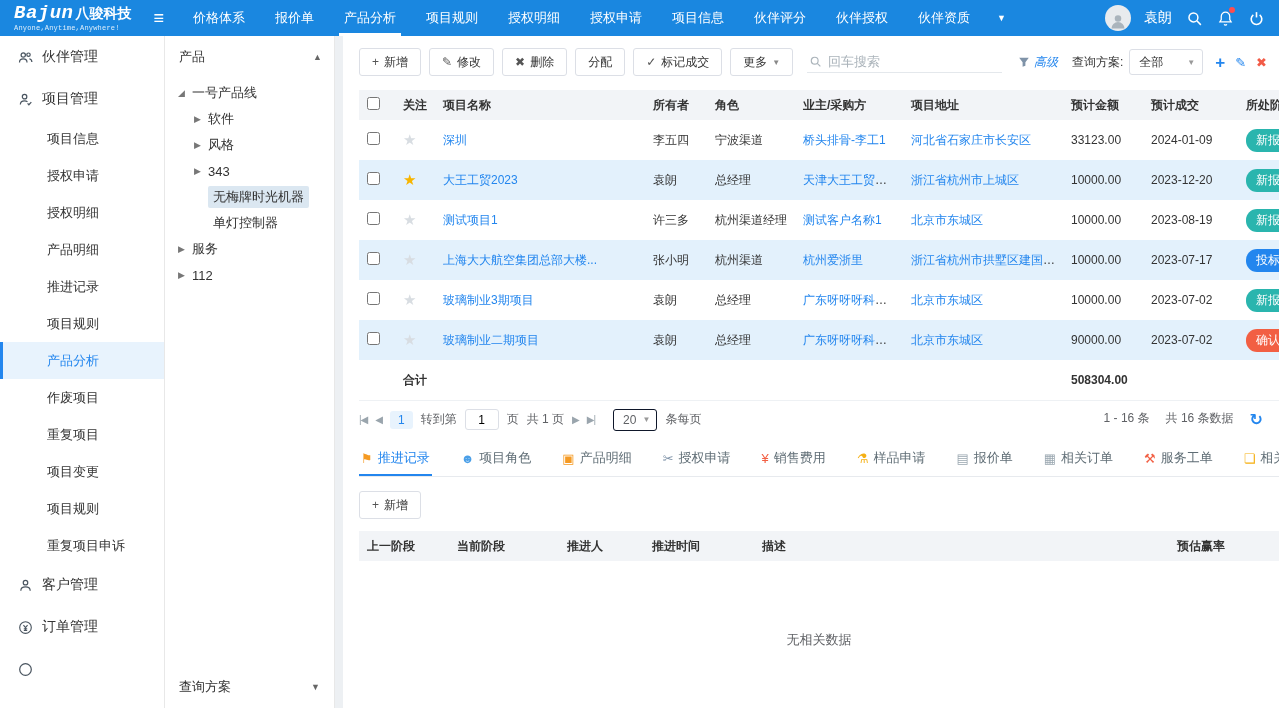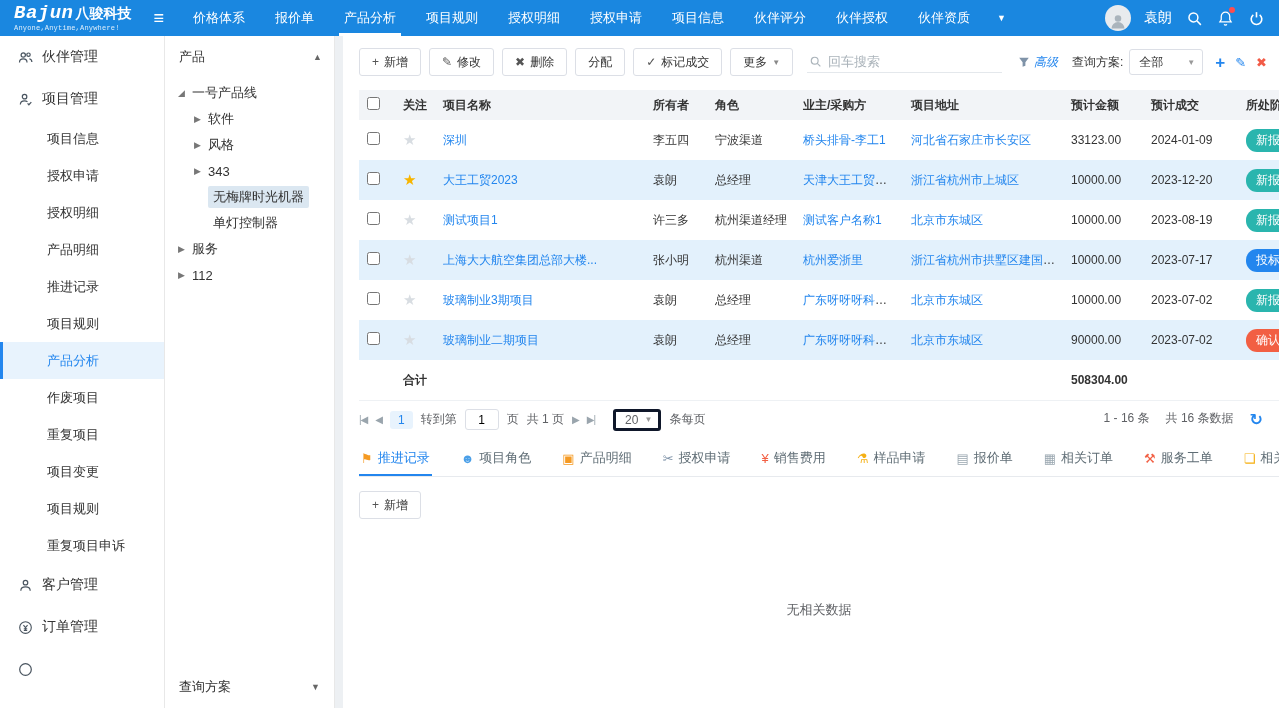--- a/index.html
+++ b/index.html
@@ -81,21 +81,21 @@
   .star.on { color:#f7b500; }
   .pill { display:inline-block; padding:3px 10px; border-radius:11px; color:#fff; font-size:12px; }
   .pill.teal { background:#2ab5ae; } .pill.blue { background:#2386ee; } .pill.orange { background:#f25f43; }
   tr.total-row td { font-weight:bold; }
 
   
   .pager { display:flex; align-items:center; gap:8px; height:38px; font-size:12px; color:#606266; border-top:1px solid #eef1f4; padding-right:0; }
   .pg-btn { color:#9aa5ad; font-size:10px; cursor:pointer; letter-spacing:-1px; }
   .pg-cur { background:#e8f3fd; color:#2386ee; border-radius:3px; padding:2px 8px; cursor:pointer; }
   .pg-input { width:34px; height:21px; border:1px solid #dcdfe6; border-radius:3px; text-align:center; font-size:12px; outline:none; }
-  .pg-size { position:relative; border:3px solid #0f172a; border-radius:3px; height:22px; display:flex; align-items:center; padding:0 20px 0 9px; cursor:pointer; margin-left:10px; }
+  .pg-size { position:relative; border:1px solid #0f172a; border-radius:3px; height:22px; display:flex; align-items:center; padding:0 20px 0 9px; cursor:pointer; margin-left:10px; }
   .pg-size .caret { position:absolute; right:6px; font-size:8px; color:#999; }
   .pg-right { margin-left:auto; display:flex; gap:16px; padding-right:16px; }
   .refresh { color:#2386ee; font-size:16px; font-weight:bold; cursor:pointer; }
 
   
   .dtabs { display:flex; gap:27px; border-bottom:1px solid #e7eaee; margin-top:2px; font-size:13px; }
   .dtab { display:flex; align-items:center; gap:5px; padding:9px 2px 7px; color:#5f6d75; border-bottom:2px solid transparent; cursor:pointer; white-space:nowrap; }
   .dtab.active { color:#2386ee; border-bottom-color:#2386ee; }
   .ti { font-size:13px; }
   .c-orange{color:#f59a23} .c-blue{color:#4a9fe8} .c-gray{color:#9aa7b0}
@@ -489,18 +489,26 @@
         </div>
       </div>
 
       <div class="dtoolbar">
         <button class="btn">
           <span class="bi">+</span>
           <span>新增</span>
         </button>
       </div>
 
+      <div class="dhead">
+        <span class="dh dh1">上一阶段</span>
+        <span class="dh dh2">当前阶段</span>
+        <span class="dh dh3">推进人</span>
+        <span class="dh dh4">推进时间</span>
+        <span class="dh dh5">描述</span>
+        <span class="dh dh6">预估赢率</span>
+      </div>
 
       <div class="empty">无相关数据</div>
 
     </div>
   </section>
 </div>
 
 </body></html>

